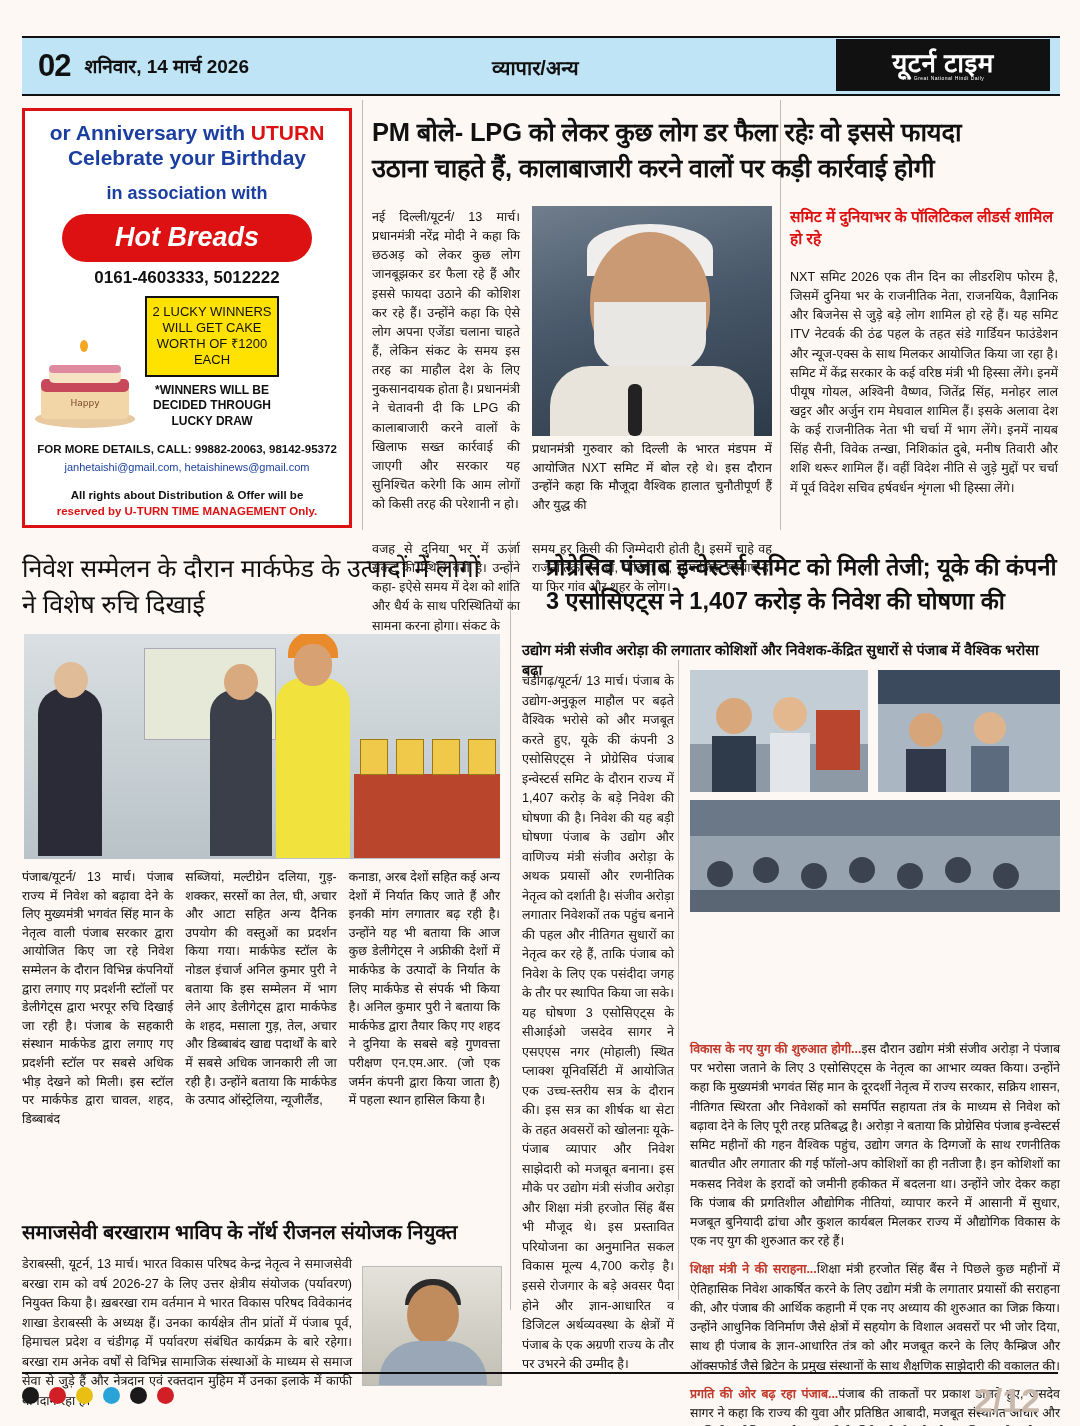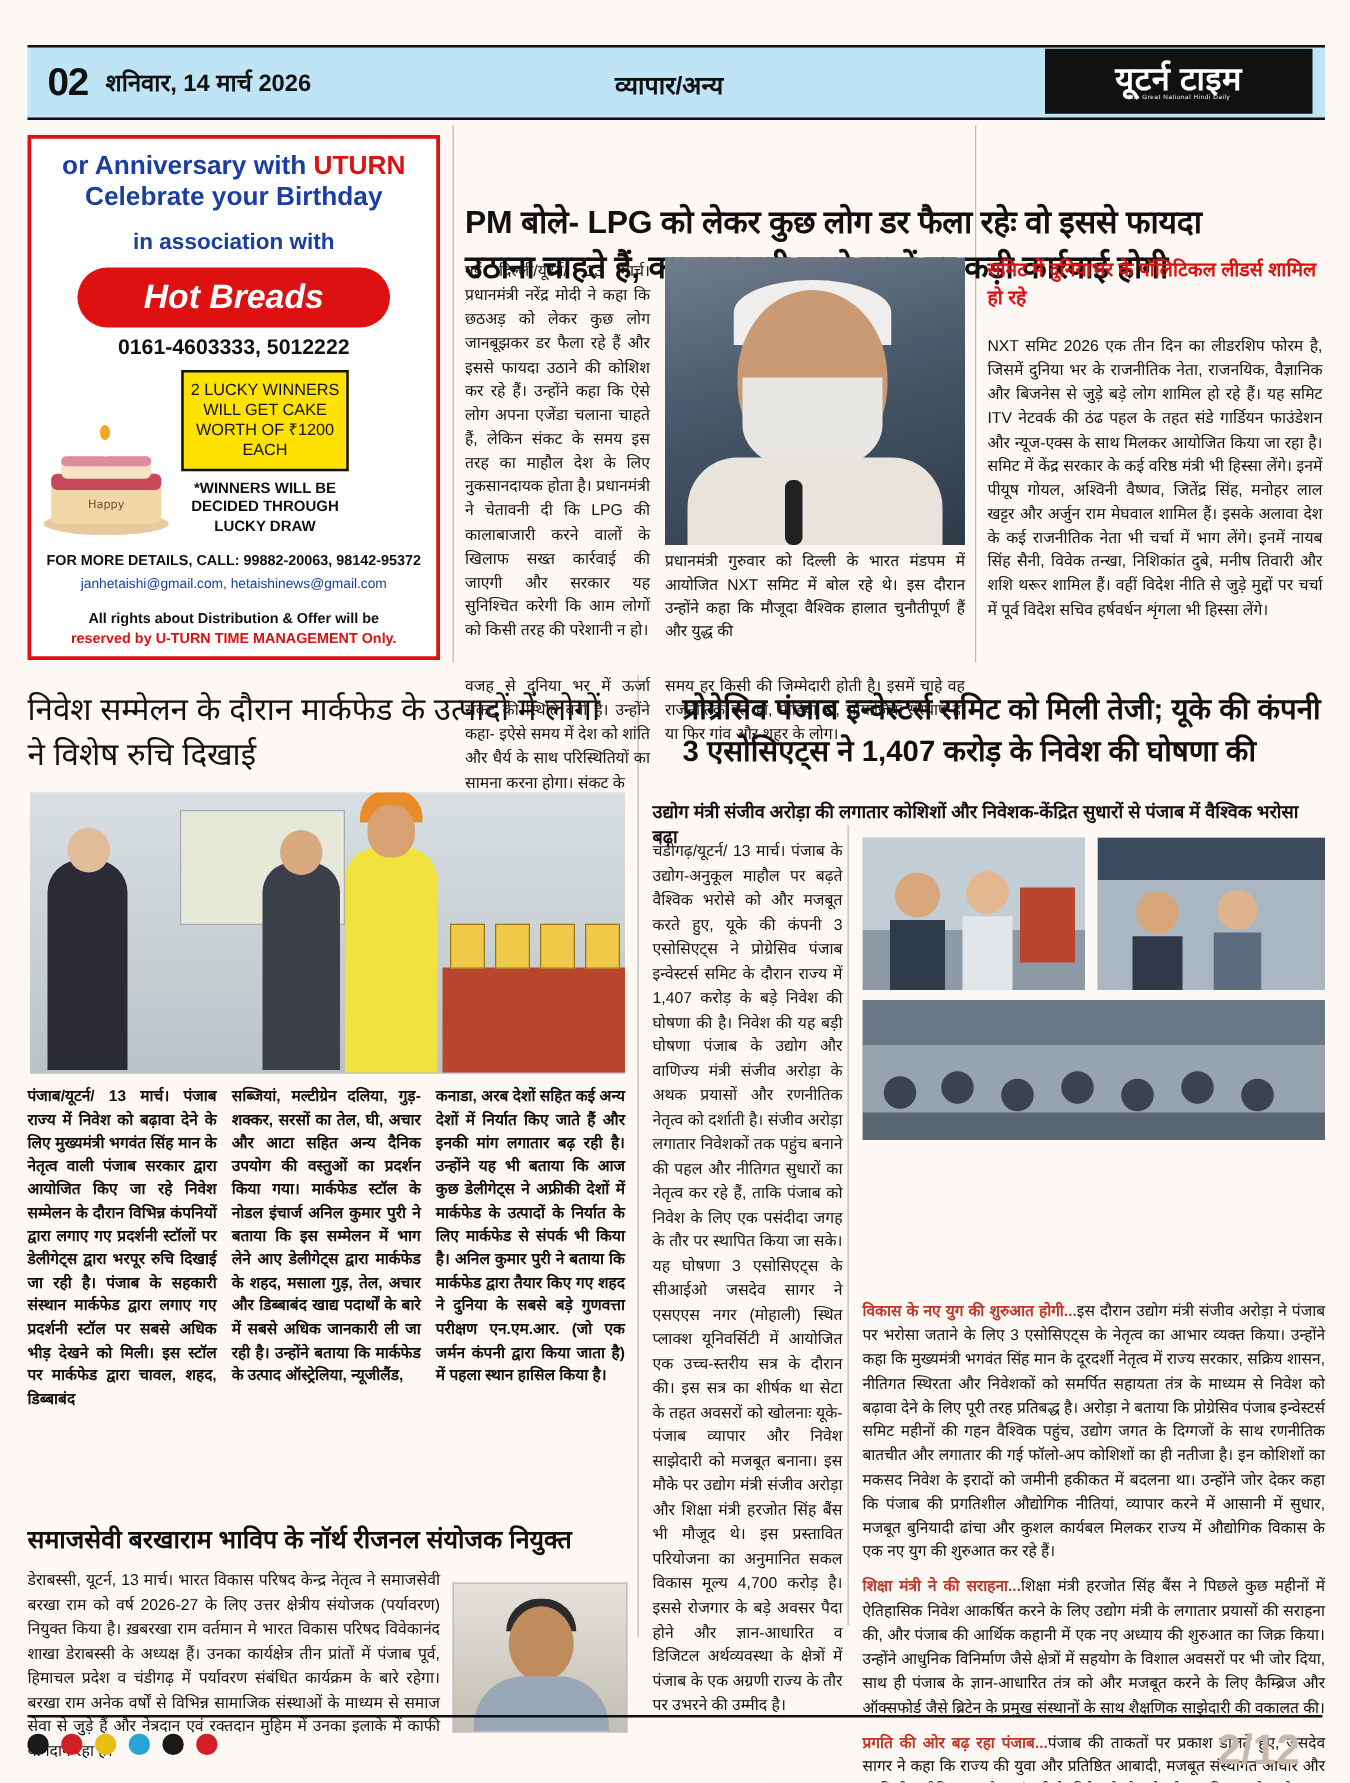--- a/index.html
+++ b/index.html
@@ -77,21 +77,21 @@
   .ad-footer .mail{color:#1b3fa0;font-weight:normal;font-size:11px;}
   .ad-rights{
     position:absolute;left:0;right:0;bottom:6px;text-align:center;
     font-size:11.5px;font-weight:bold;line-height:1.4;color:#111;
   }
   .ad-rights .red{color:#d11;}
 
   
   .hl-main{
     position:absolute;left:350px;top:14px;width:688px;
-    font-size:25.5px;font-weight:bold;line-height:1.42;letter-spacing:-0.2px;margin-top:46px;
+    font-size:25.5px;font-weight:bold;line-height:1.42;letter-spacing:-0.2px;
   }
 
   
   .pm-col1{
     position:absolute;left:350px;top:108px;width:148px;
     font-size:12.6px;line-height:1.52;text-align:justify;
   }
   .pm-photo{
     position:absolute;left:510px;top:106px;width:240px;height:230px;
     background:linear-gradient(165deg,#6f7d8c 0%,#49586a 45%,#2d3a48 100%);
@@ -155,21 +155,21 @@
   .mk-photo .p3{position:absolute;left:252px;top:44px;width:74px;height:180px;background:#f1e23d;border-radius:26px 26px 0 0;}
   .mk-photo .p3 .h{position:absolute;left:18px;top:-34px;width:38px;height:42px;border-radius:46%;background:#d8a173;}
   .mk-photo .p3 .t{position:absolute;left:12px;top:-46px;width:50px;height:26px;border-radius:22px 22px 0 0;background:#e98b2b;}
   .mk-photo .table{position:absolute;left:330px;top:140px;right:0;height:84px;background:#b8452c;}
   .mk-photo .j1,.mk-photo .j2,.mk-photo .j3,.mk-photo .j4{position:absolute;bottom:84px;width:26px;height:34px;background:#f0c94a;border:1px solid #9a7a17;}
   .mk-photo .j1{left:336px;}.mk-photo .j2{left:372px;}.mk-photo .j3{left:408px;}.mk-photo .j4{left:444px;}
   .mk-cap-row{
     position:absolute;left:0px;top:768px;width:478px;
     display:flex;gap:12px;font-size:12.4px;line-height:1.5;text-align:justify;
   }
-  .mk-cap-row>div{flex:1;font-weight:bold;}
+  .mk-cap-row>div{flex:1;}
 
   
   .bk-hl{
     position:absolute;left:0px;top:1118px;width:478px;
     font-size:20px;font-weight:bold;line-height:1.4;
   }
   .bk-text{
     position:absolute;left:0px;top:1155px;width:330px;
     font-size:12.6px;line-height:1.55;text-align:justify;
   }

